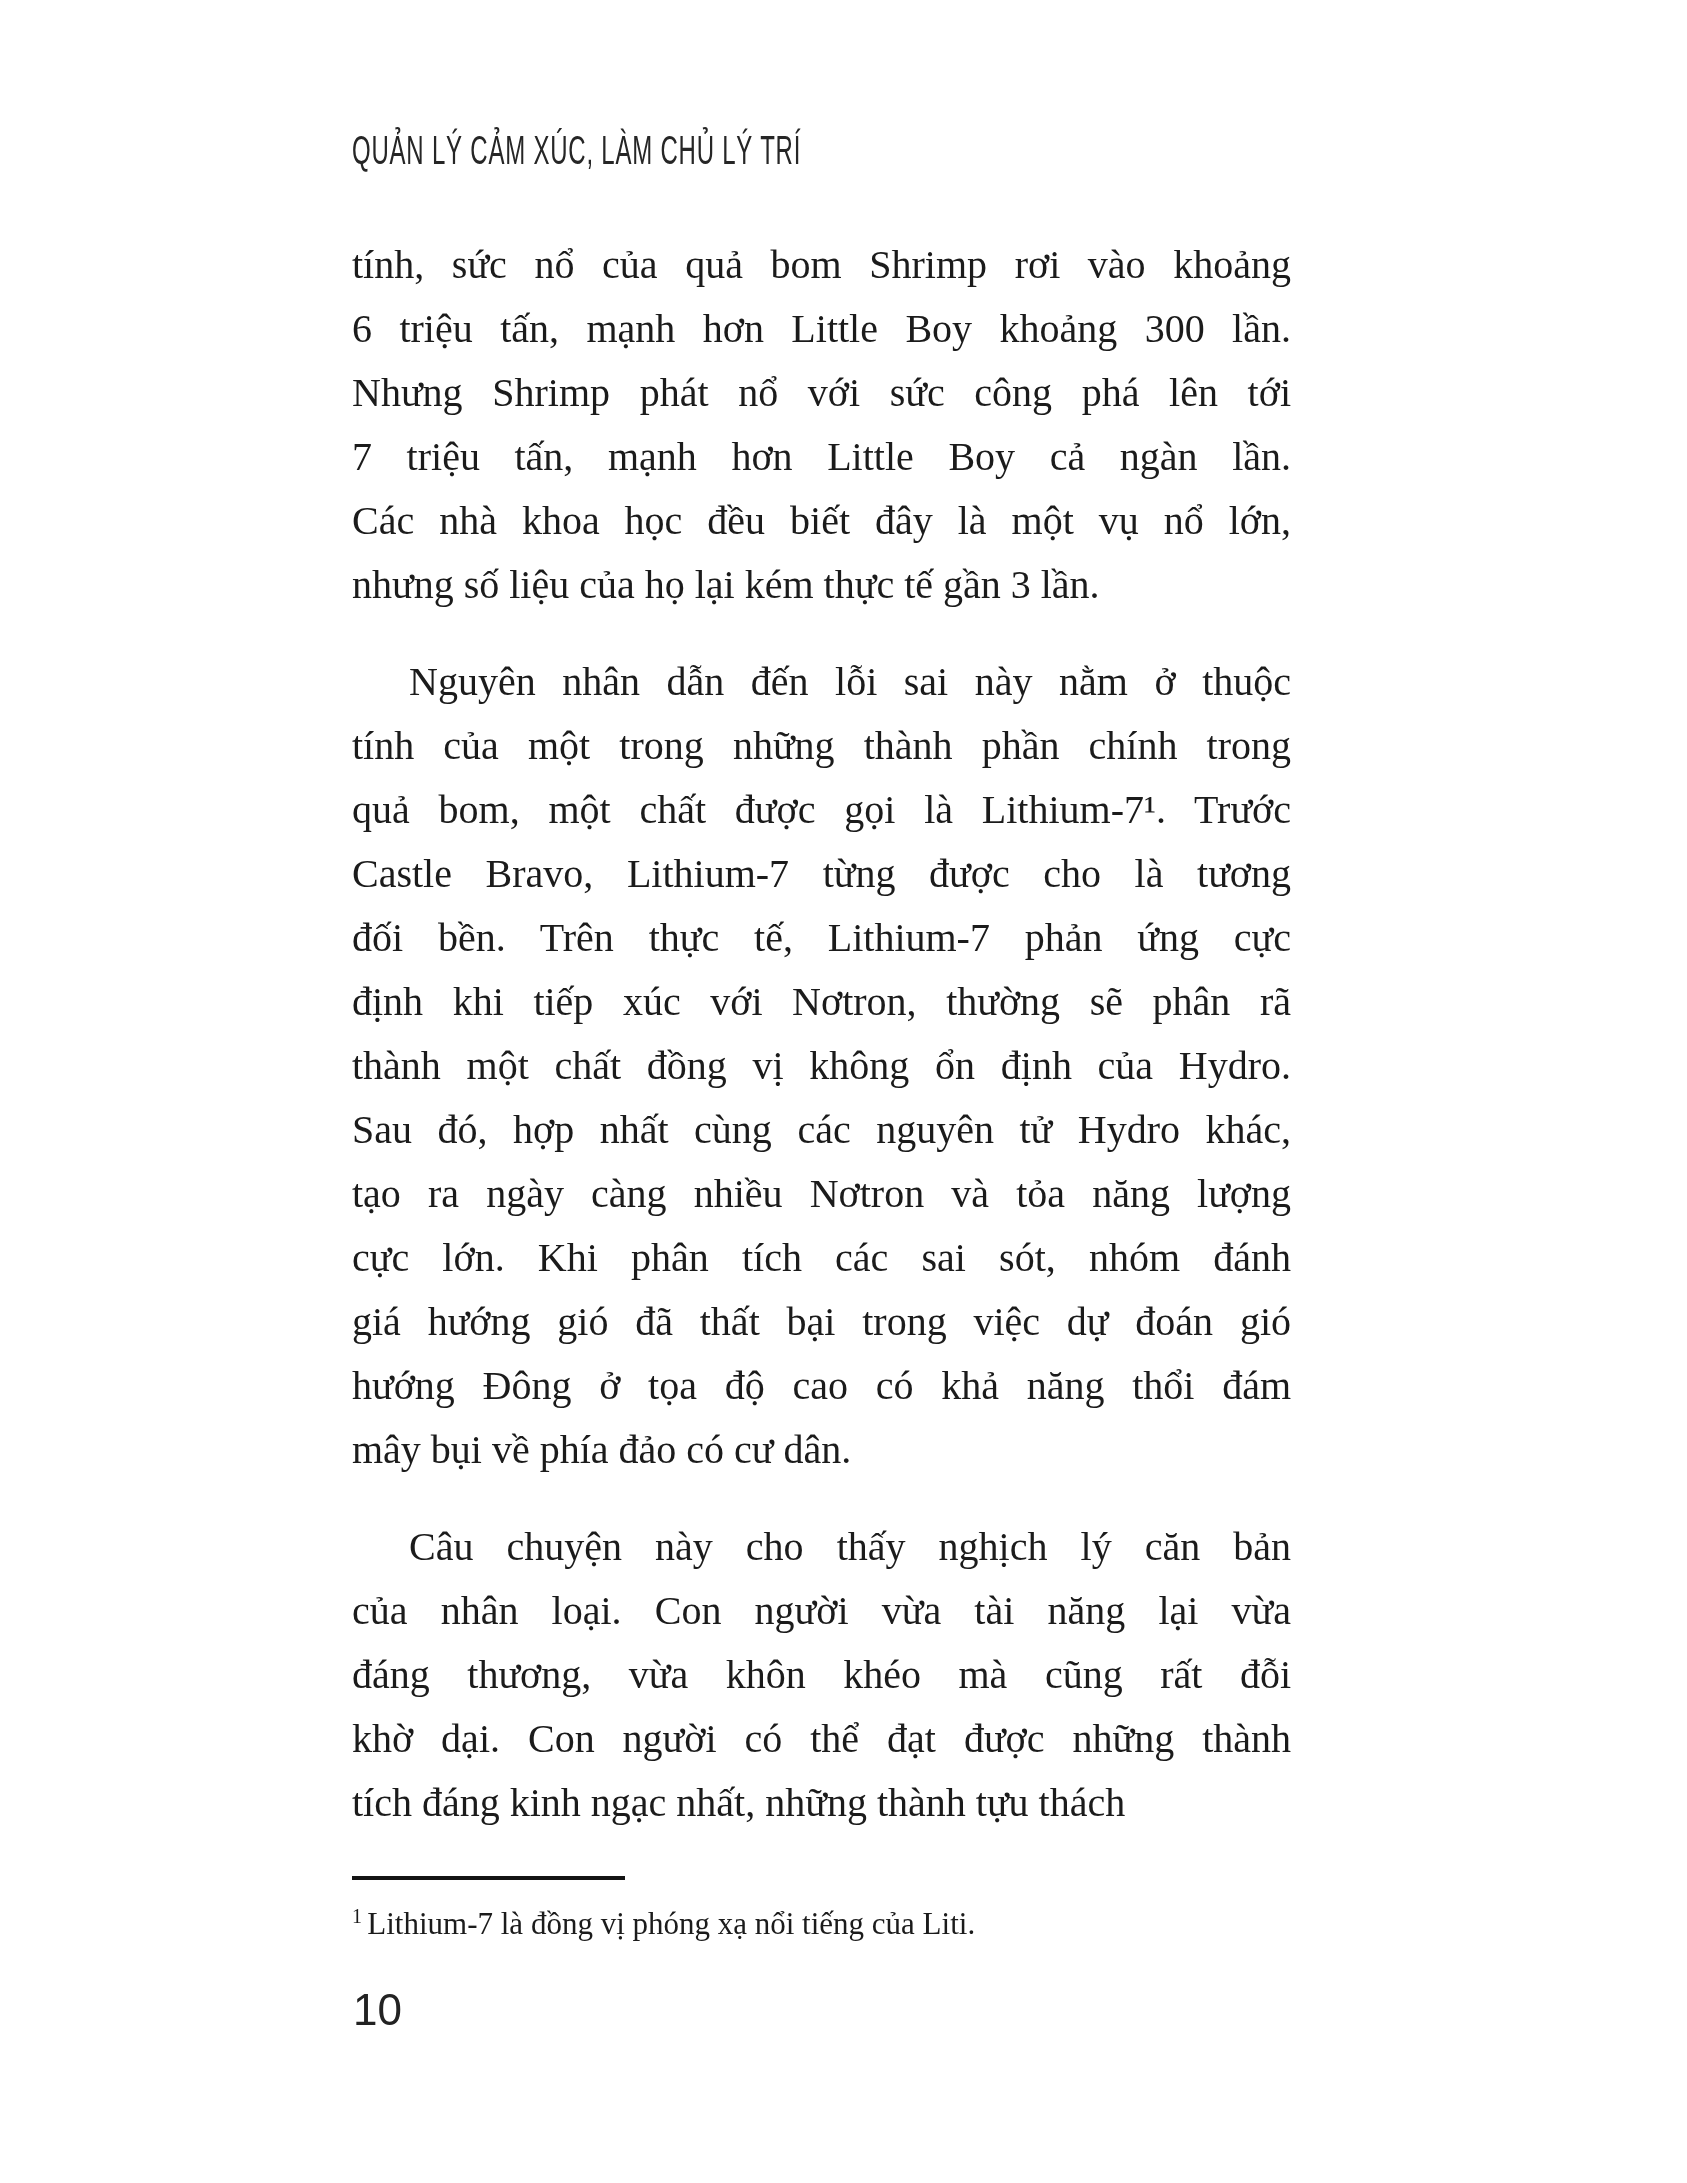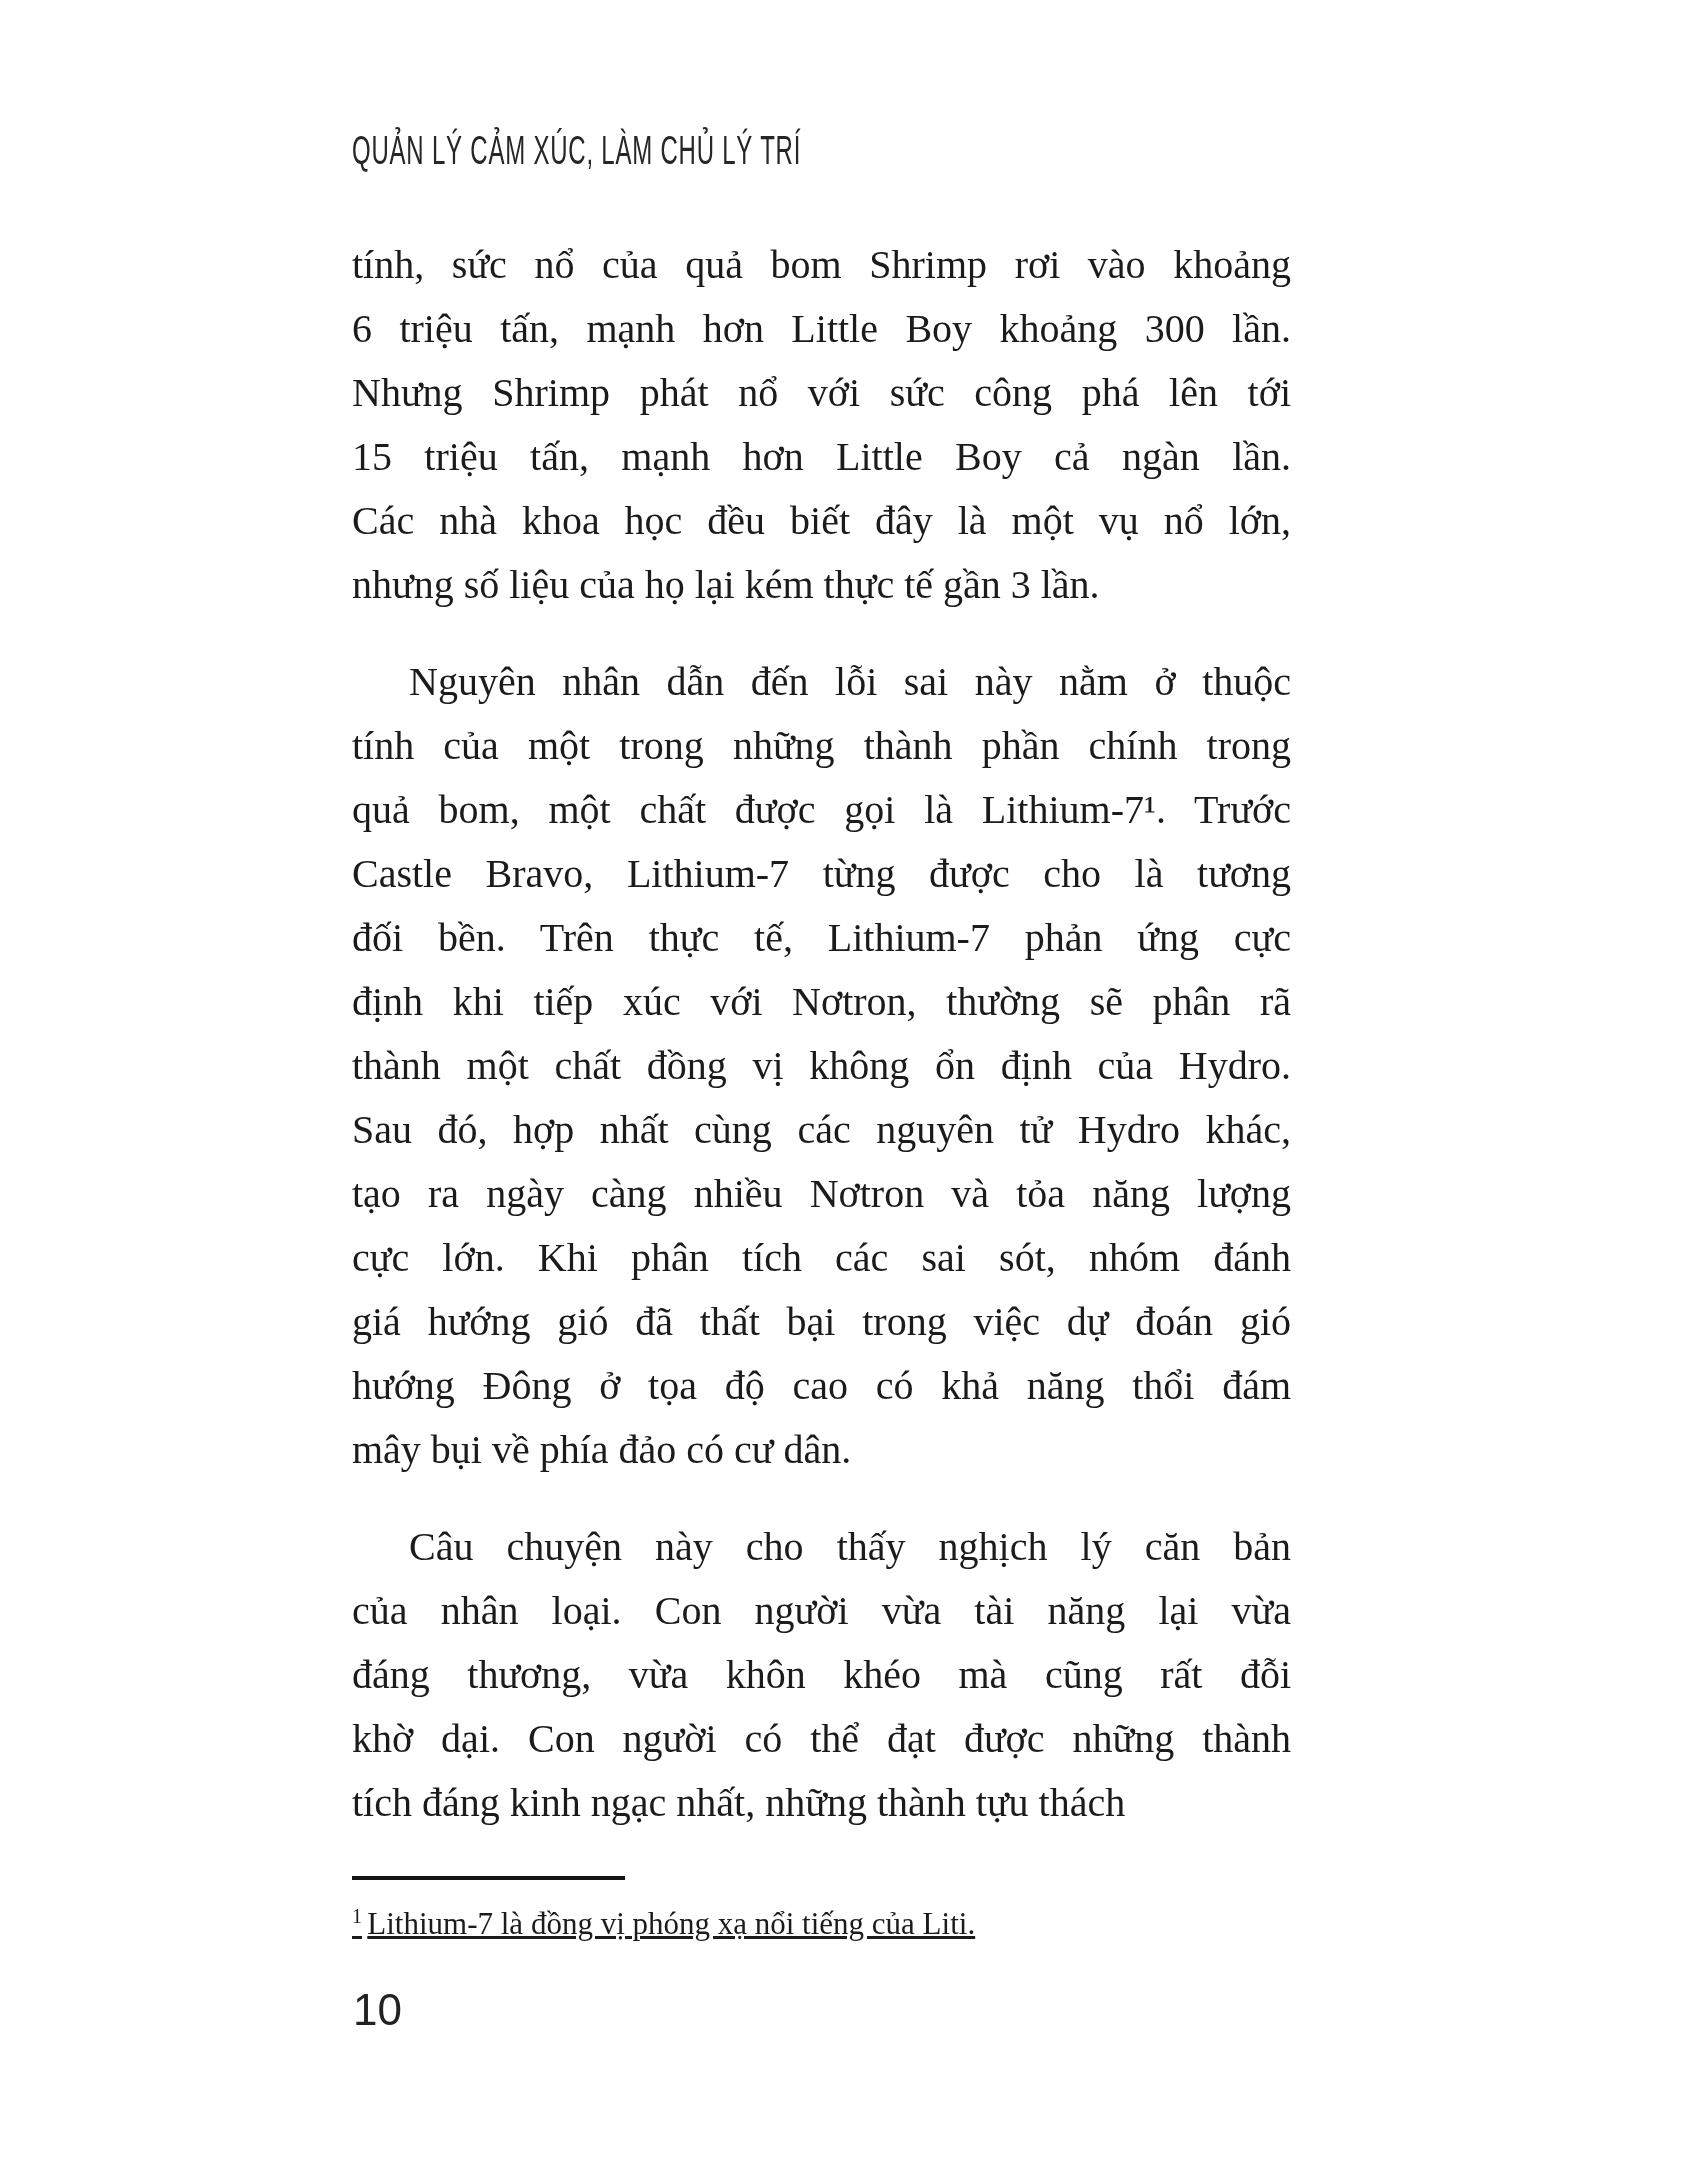--- a/index.html
+++ b/index.html
@@ -51,21 +51,20 @@
   }
   .line.last { text-align-last: left; }
   .paragraph.indented .line.first { padding-left: 57px; }
   
   .footnote {
     position: absolute;
     left: 352px;
     top: 1876px;
     width: 992px;
     color: #1b1b1b;
-    text-decoration: underline;
   }
   .footnote-rule {
     width: 273px;
     height: 4px;
     background: #141414;
     margin-bottom: 25px;
   }
   .footnote-text {
     font-size: 31px;
     line-height: 38px;
@@ -93,21 +92,21 @@
 
   <div class="running-header">
     <span class="condensed">QUẢN LÝ CẢM XÚC, LÀM CHỦ LÝ TRÍ</span>
   </div>
 
   <main class="body-text">
       <div class="paragraph">
         <div class="line first">tính, sức nổ của quả bom Shrimp rơi vào khoảng</div>
         <div class="line">6 triệu tấn, mạnh hơn Little Boy khoảng 300 lần.</div>
         <div class="line">Nhưng Shrimp phát nổ với sức công phá lên tới</div>
-        <div class="line">15 triệu tấn, mạnh hơn Little Boy cả ngàn lần.</div>
+        <div class="line">7 triệu tấn, mạnh hơn Little Boy cả ngàn lần.</div>
         <div class="line">Các nhà khoa học đều biết đây là một vụ nổ lớn,</div>
         <div class="line last">nhưng số liệu của họ lại kém thực tế gần 3 lần.</div>
       </div>
       <div class="paragraph indented">
         <div class="line first">Nguyên nhân dẫn đến lỗi sai này nằm ở thuộc</div>
         <div class="line">tính của một trong những thành phần chính trong</div>
         <div class="line">quả bom, một chất được gọi là Lithium-7¹. Trước</div>
         <div class="line">Castle Bravo, Lithium-7 từng được cho là tương</div>
         <div class="line">đối bền. Trên thực tế, Lithium-7 phản ứng cực</div>
         <div class="line">định khi tiếp xúc với Nơtron, thường sẽ phân rã</div>

